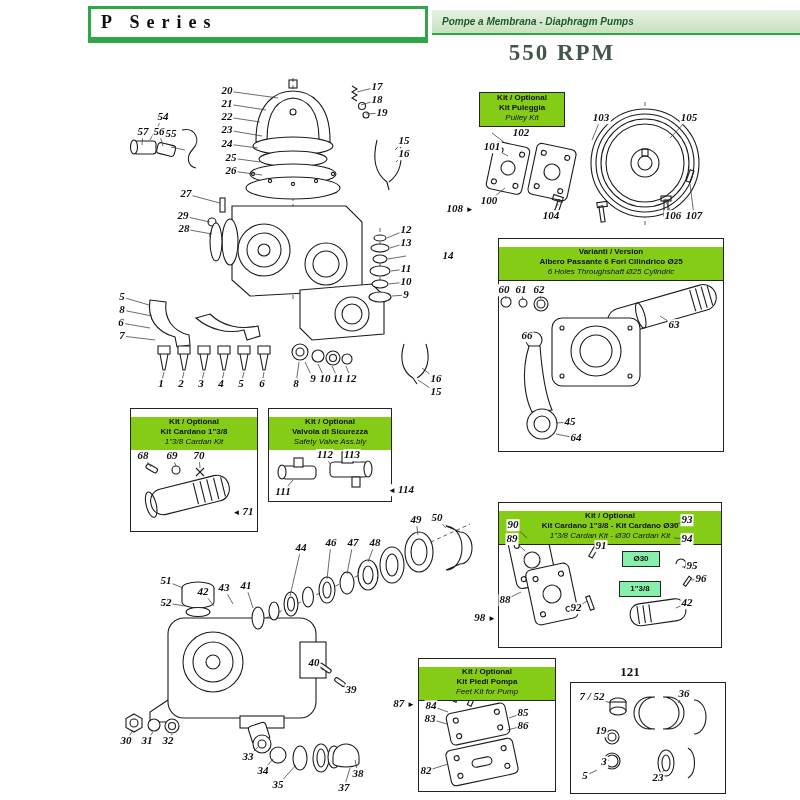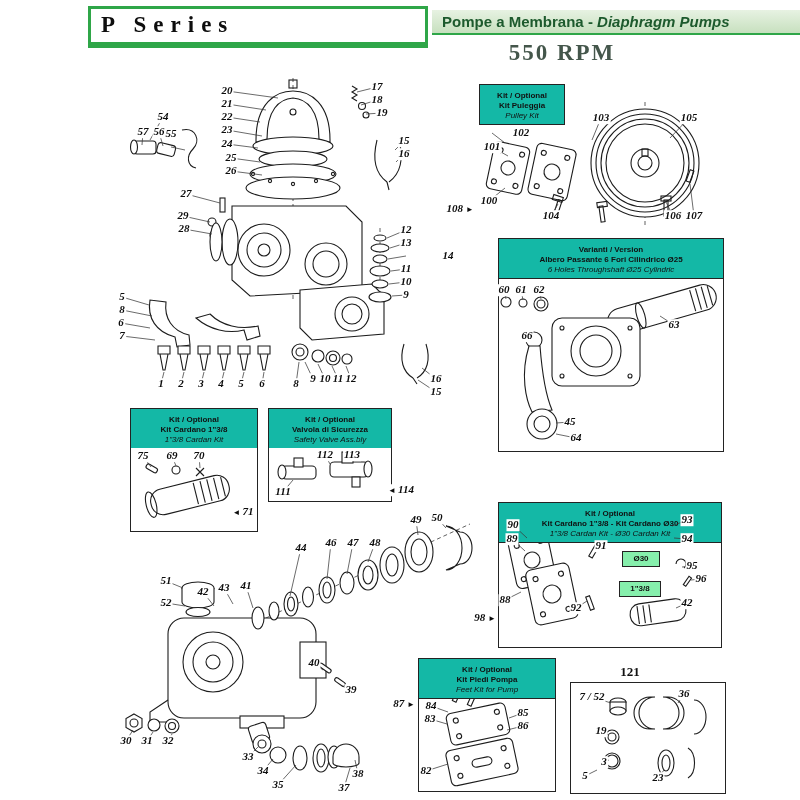--- a/index.html
+++ b/index.html
@@ -1,41 +1,41 @@
 <!DOCTYPE html>
 <html><head>
 <meta charset="utf-8">
 <style>
   html,body{margin:0;padding:0;background:#fff;}
   .page{position:relative;width:800px;height:800px;background:#fff;overflow:hidden;
         font-family:"Liberation Sans",sans-serif;color:#111;}
   
   .title-box{position:absolute;left:88px;top:6px;width:334px;border:3px solid #2fa648;background:#fff;z-index:30;}
-  .series{font-family:"Liberation Serif",serif;font-weight:bold;font-size:23px;letter-spacing:7px;
+  .series{font-family:"Liberation Serif",serif;font-weight:bold;font-size:18px;letter-spacing:7px;
           color:#0e0e0e;padding:3px 10px 4px 10px;border-bottom:3px solid #2fa648;}
   .model{font-family:"Liberation Serif",serif;font-weight:bold;font-size:15px;letter-spacing:1.5px;
          color:#1b3a6b;padding:3px 10px 4px 12px;}
   .band{position:absolute;left:432px;top:10px;width:368px;height:25px;
         background:linear-gradient(#e7f2e2,#c7e0bf);border-bottom:2px solid #2fa648;
         display:flex;align-items:center;padding:0 0 0 10px;box-sizing:border-box;z-index:30;}
-  .band span{font-size:15px;font-weight:bold;color:#1d5a2d;white-space:pre;}
+  .band span{font-size:10px;font-weight:bold;color:#1d5a2d;white-space:pre;font-style:italic;}
   .cat-en{font-style:italic;}
   .rpm{position:absolute;left:432px;top:40px;width:260px;text-align:center;
        font-family:"Liberation Serif",serif;font-weight:bold;font-size:23px;letter-spacing:2px;
        color:#44564b;z-index:30;}
   
   #art,#leaders{position:absolute;left:0;top:0;width:800px;height:800px;z-index:1;}
   #leaders{z-index:8;}
   #art *{stroke:#1c1c1c;fill:none;stroke-width:1.1;}
   #art .fill-w{fill:#ffffff;}
   #art .dash{stroke-dasharray:4 3;stroke-width:0.7;}
   #leaders line{stroke:#3a3a3a;stroke-width:0.75;}
   
   .kit-box{position:absolute;border:1.3px solid #232323;box-sizing:border-box;z-index:5;}
-  .kit-head{background:#14b8a6;text-align:center;padding:6px 2px 3px 2px;line-height:1.25;}
+  .kit-head{background:#84cc16;text-align:center;padding:0 2px 3px 2px;line-height:1.25;margin-top:8px;}
   .kit-head.inner{border-bottom:1.3px solid #232323;}
   .kit-head.alone{border:1.3px solid #232323;}
   .t1{font-size:8px;font-weight:bold;}
   .t2{font-size:8px;font-weight:bold;}
   .t3{font-size:8px;font-style:italic;}
   .kit-label{position:absolute;font-family:"Liberation Serif",serif;font-weight:bold;font-size:13px;
              z-index:6;text-align:center;}
   .tag{position:absolute;border:1px solid #232323;background:#86efac;text-align:center;
        font-size:8px;font-weight:bold;line-height:13px;z-index:6;}
   
@@ -557,21 +557,21 @@
       <div class="callout" style="left: 523px; top: 713px;">85</div>
       <div class="callout" style="left: 523px; top: 726px;">86</div>
       <div class="callout" style="left: 426px; top: 771px;">82</div>
       <div class="callout" style="left: 404px; top: 704px;">87 <span class="arr">►</span></div>
       <div class="callout" style="left: 592px; top: 697px;">7 / 52</div>
       <div class="callout" style="left: 684px; top: 694px;">36</div>
       <div class="callout" style="left: 601px; top: 731px;">19</div>
       <div class="callout" style="left: 604px; top: 762px;">3</div>
       <div class="callout" style="left: 585px; top: 776px;">5</div>
       <div class="callout" style="left: 658px; top: 778px;">23</div>
-      <div class="callout" style="left: 143px; top: 456px;">75</div>
+      <div class="callout" style="left: 143px; top: 456px;">68</div>
       <div class="callout" style="left: 172px; top: 456px;">69</div>
       <div class="callout" style="left: 199px; top: 456px;">70</div>
       <div class="callout" style="left: 243px; top: 512px;"><span class="arr">◄ </span>71</div>
       <div class="callout" style="left: 325px; top: 455px;">112</div>
       <div class="callout" style="left: 352px; top: 455px;">113</div>
       <div class="callout" style="left: 283px; top: 492px;">111</div>
       <div class="callout" style="left: 401px; top: 490px;"><span class="arr">◄ </span>114</div>
       <div class="callout" style="left: 166px; top: 581px;">51</div>
       <div class="callout" style="left: 166px; top: 603px;">52</div>
       <div class="callout" style="left: 126px; top: 741px;">30</div>

